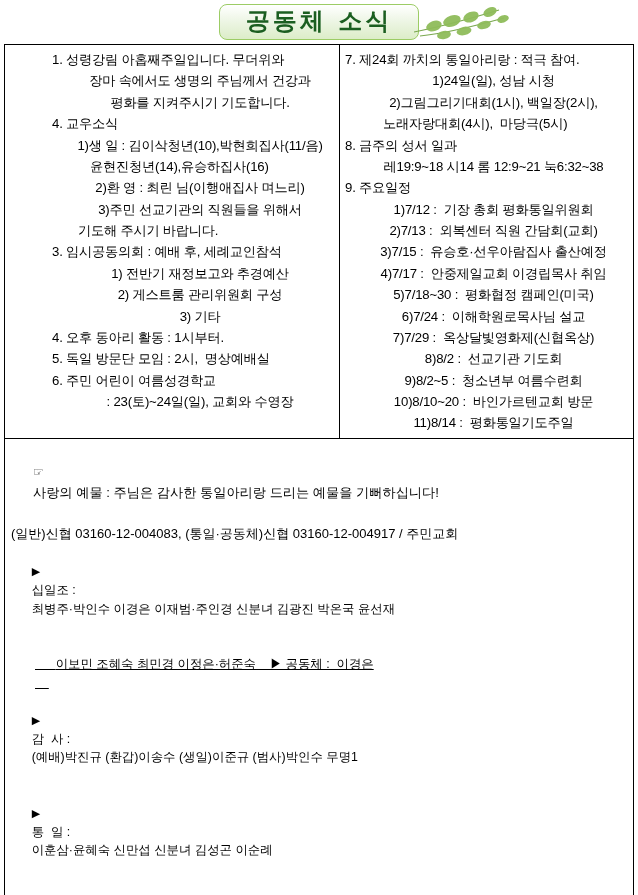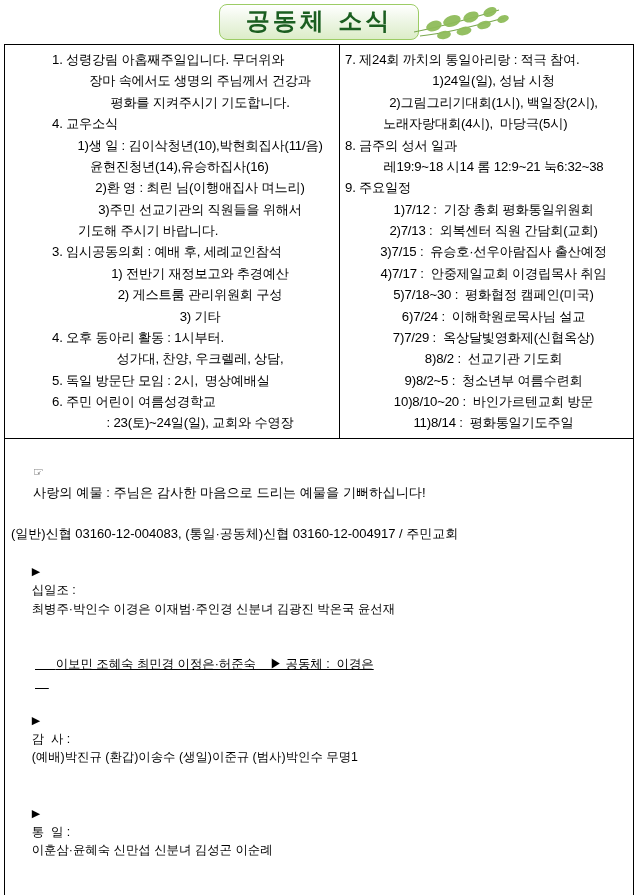--- a/index.html
+++ b/index.html
@@ -140,21 +140,20 @@
       <div class="line ind1">1)생 일 : 김이삭청년(10),박현희집사(11/음)</div>
       <div class="line ind3">윤현진청년(14),유승하집사(16)</div>
       <div class="line ind1">2)환 영 : 최린 님(이행애집사 며느리)</div>
       <div class="line ind1">3)주민 선교기관의 직원들을 위해서</div>
       <div class="line ind2">기도해 주시기 바랍니다.</div>
       <div class="line">3. 임시공동의회 : 예배 후, 세례교인참석</div>
       <div class="line ind1">1) 전반기 재정보고와 추경예산</div>
       <div class="line ind1">2) 게스트룸 관리위원회 구성</div>
       <div class="line ind1">3) 기타</div>
       <div class="line">4. 오후 동아리 활동 : 1시부터.</div>
-      <div class="line ind1">성가대, 찬양, 우크렐레, 상담,</div>
       <div class="line">5. 독일 방문단 모임 : 2시,  명상예배실</div>
       <div class="line">6. 주민 어린이 여름성경학교</div>
       <div class="line ind1">: 23(토)~24일(일), 교회와 수영장</div>
     </div>
     <div class="col right">
       <div class="line">7. 제24회 까치의 통일아리랑 : 적극 참여.</div>
       <div class="line ind1">1)24일(일), 성남 시청</div>
       <div class="line ind1">2)그림그리기대회(1시), 백일장(2시),</div>
       <div class="line ind3">노래자랑대회(4시),  마당극(5시)</div>
       <div class="line">8. 금주의 성서 일과</div>
@@ -170,21 +169,21 @@
       <div class="line ind1">8)8/2 :  선교기관 기도회</div>
       <div class="line ind1">9)8/2~5 :  청소년부 여름수련회</div>
       <div class="line ind1">10)8/10~20 :  바인가르텐교회 방문</div>
       <div class="line ind1">11)8/14 :  평화통일기도주일</div>
     </div>
   </div>
 
   <div class="offer-box">
     <div class="offer-head">
       <span class="hand">☞</span>
-      <span>사랑의 예물 : 주님은 감사한 마음으로 드리는 예물을 기뻐하십니다!</span>
+      <span>사랑의 예물 : 주님은 감사한 통일아리랑 드리는 예물을 기뻐하십니다!</span>
     </div>
     <div class="acct-line">(일반)신협 03160-12-004083, (통일·공동체)신협 03160-12-004917 / 주민교회</div>
 
     <div class="donor-line">
       <span class="arrow">▶</span>
       <span class="cat-label">십일조 :</span>
       <span>최병주·박인수 이경은 이재범·주인경 신분녀 김광진 박온국 윤선재</span>
     </div>
     <div class="donor-line" style="padding-left:24px;text-decoration:underline;">
       <span>이보민 조혜숙 최민경 이정은·허준숙    ▶ 공동체 :  이경은</span>

